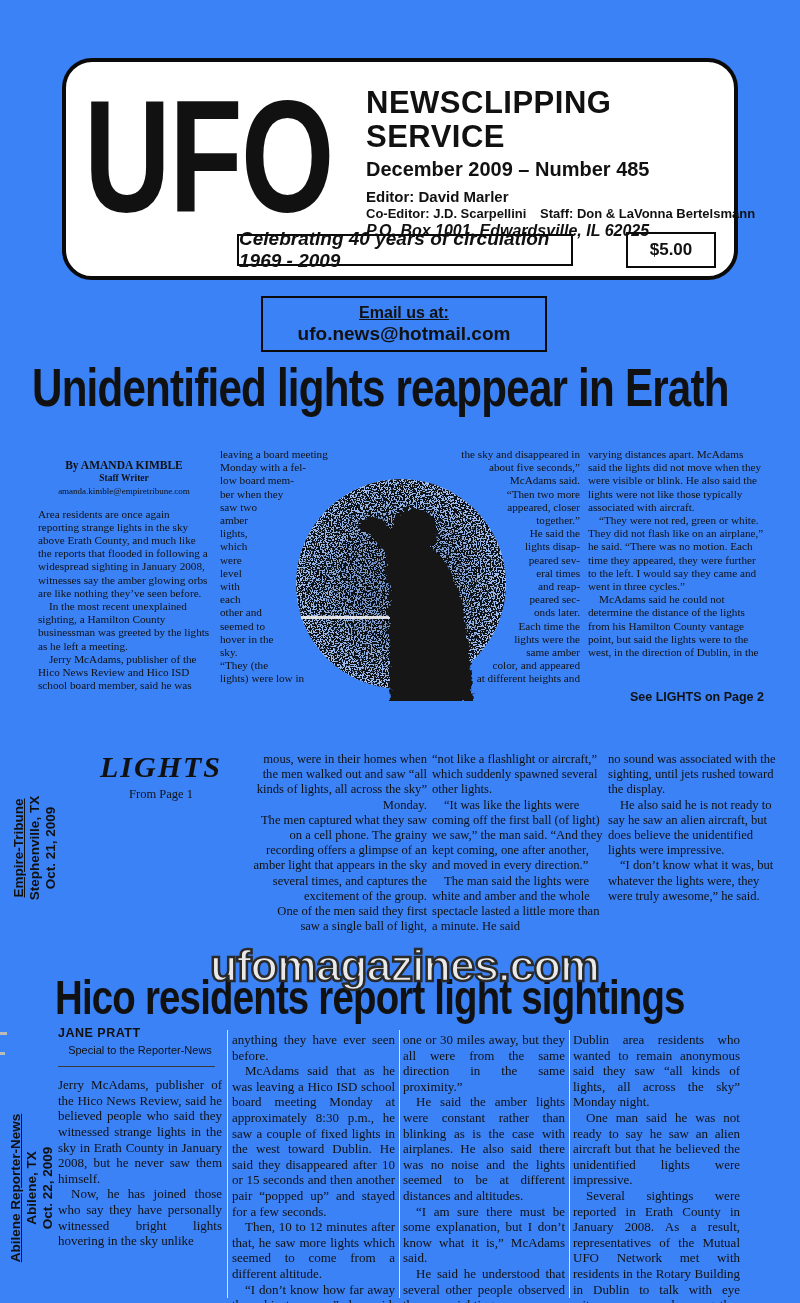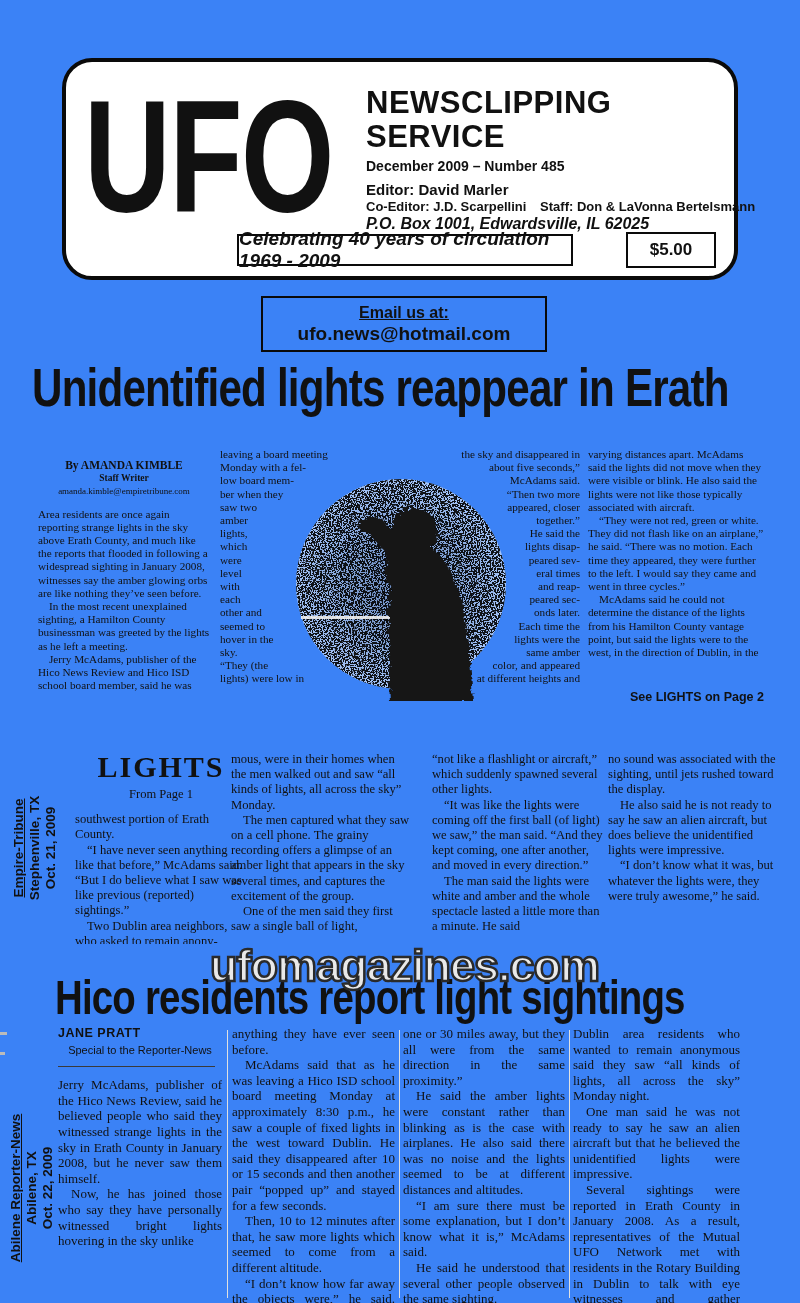--- a/index.html
+++ b/index.html
@@ -7,21 +7,21 @@
         font-family:"Liberation Serif",serif;color:#111;}
   
   .masthead{position:absolute;left:62px;top:58px;width:668px;height:214px;
             border:4px solid #0a0a0a;border-radius:30px;background:#fff;}
   .ufo-title{position:absolute;left:18px;top:14px;font-family:"Liberation Sans",sans-serif;
              font-weight:bold;font-size:160px;line-height:1;letter-spacing:-2px;
              transform:scaleX(0.75);transform-origin:left top;}
   .mast-right{position:absolute;left:300px;top:24px;width:430px;text-align:left;
               font-family:"Liberation Sans",sans-serif;font-weight:bold;}
   .mast-service{font-size:31px;line-height:34px;letter-spacing:0.5px;}
-  .mast-issue{font-size:14px;margin-top:4px;}
+  .mast-issue{font-size:20px;margin-top:4px;}
   .mast-editor{font-size:15px;margin-top:7px;}
   .mast-coeditor{font-size:13px;margin-top:1px;}
   .mast-address{font-size:16px;margin-top:1px;font-style:italic;}
   .celebrating-box{position:absolute;left:171px;top:172px;width:332px;height:28px;
                    border:2px solid #0a0a0a;display:flex;align-items:center;justify-content:center;
                    font-family:"Liberation Sans",sans-serif;font-weight:bold;font-style:italic;font-size:19px;}
   .price-box{position:absolute;left:560px;top:170px;width:86px;height:32px;border:2px solid #0a0a0a;
              display:flex;align-items:center;justify-content:center;
              font-family:"Liberation Sans",sans-serif;font-weight:bold;font-size:17px;}
   
@@ -58,27 +58,27 @@
   .vert{position:absolute;font-family:"Liberation Sans",sans-serif;font-weight:bold;font-size:13.5px;
         line-height:16px;white-space:nowrap;transform:rotate(-90deg);}
   .vert .pub{text-decoration:underline;}
   .vert1{left:-55px;top:824px;width:180px;text-align:center;}
   .vert2{left:-70px;top:1164px;width:204px;text-align:center;}
   
   .lcol{position:absolute;top:752px;height:192px;overflow:hidden;font-size:12.6px;line-height:15.2px;}
   .lcol p{margin:0;text-indent:12px;}
   .lcol p:first-child{text-indent:0;}
   .lights-title{text-align:center;font-weight:bold;font-size:30px;letter-spacing:2px;line-height:30px;
-                font-family:"Liberation Serif",serif;}
+                font-family:"Liberation Serif",serif;font-style:italic;}
   .lights-sub{text-align:center;font-size:12.5px;margin:5px 0 10px 0;}
   
   .a2col{position:absolute;top:1026px;height:277px;overflow:hidden;font-size:13px;line-height:15.6px;
          text-align:justify;}
   .a2col p{margin:0;text-indent:13px;}
-  .a2col p:first-child{text-indent:0;}
+  .a2col p:first-child{text-indent:0;margin-top:6px;}
   .deck{font-size:21.5px;line-height:26px;font-weight:500;text-align:left;margin:4px 0 10px 0;}
   .deck .sq{font-size:12px;vertical-align:2px;color:#333;}
   .a2-byline{font-family:"Liberation Sans",sans-serif;font-weight:bold;font-size:12.5px;letter-spacing:0.5px;text-align:left;}
   .a2-byrole{font-family:"Liberation Sans",sans-serif;font-size:11px;text-align:center;margin-top:1px;}
   .a2-rule{border:none;border-top:1.5px solid #3a3a3a;margin:8px 0 10px 0;width:96%;}
   .colrule{position:absolute;top:1030px;height:268px;width:1px;background:#e0e0e0;}
   .scanmark{position:absolute;background:#bbb;}
 </style>
 </head>
 <body>
@@ -199,27 +199,22 @@
 
   <div class="vert vert1">
     <div class="pub">Empire-Tribune</div>
     <div>Stephenville, TX</div>
     <div>Oct. 21, 2009</div>
   </div>
 
   <div class="lcol" style="left:75px;width:172px;">
     <div class="lights-title">LIGHTS</div>
     <div class="lights-sub">From Page 1</div>
-    <div>
-        <p>southwest portion of Erath County.</p>
-        <p>“I have never seen anything like that before,” McAdams said. “But I do believe what I saw was like previous (reported) sightings.”</p>
-        <p>Two Dublin area neighbors, who asked to remain anony-</p>
-      </div>
-  </div>
-  <div class="lcol" style="left:231px;width:180px;">
+  </div>
+  <div class="lcol" style="left:247px;width:180px;text-align:right;">
     <div>
         <p>mous, were in their homes when the men walked out and saw “all kinds of lights, all across the sky” Monday.</p>
         <p>The men captured what they saw on a cell phone. The grainy recording offers a glimpse of an amber light that appears in the sky several times, and captures the excitement of the group.</p>
         <p>One of the men said they first saw a single ball of light,</p>
       </div>
   </div>
   <div class="lcol" style="left:432px;width:176px;">
     <div>
         <p>“not like a flashlight or aircraft,” which suddenly spawned several other lights.</p>
         <p>“It was like the lights were coming off the first ball (of light) we saw,” the man said. “And they kept coming, one after another, and moved in every direction.”</p>

